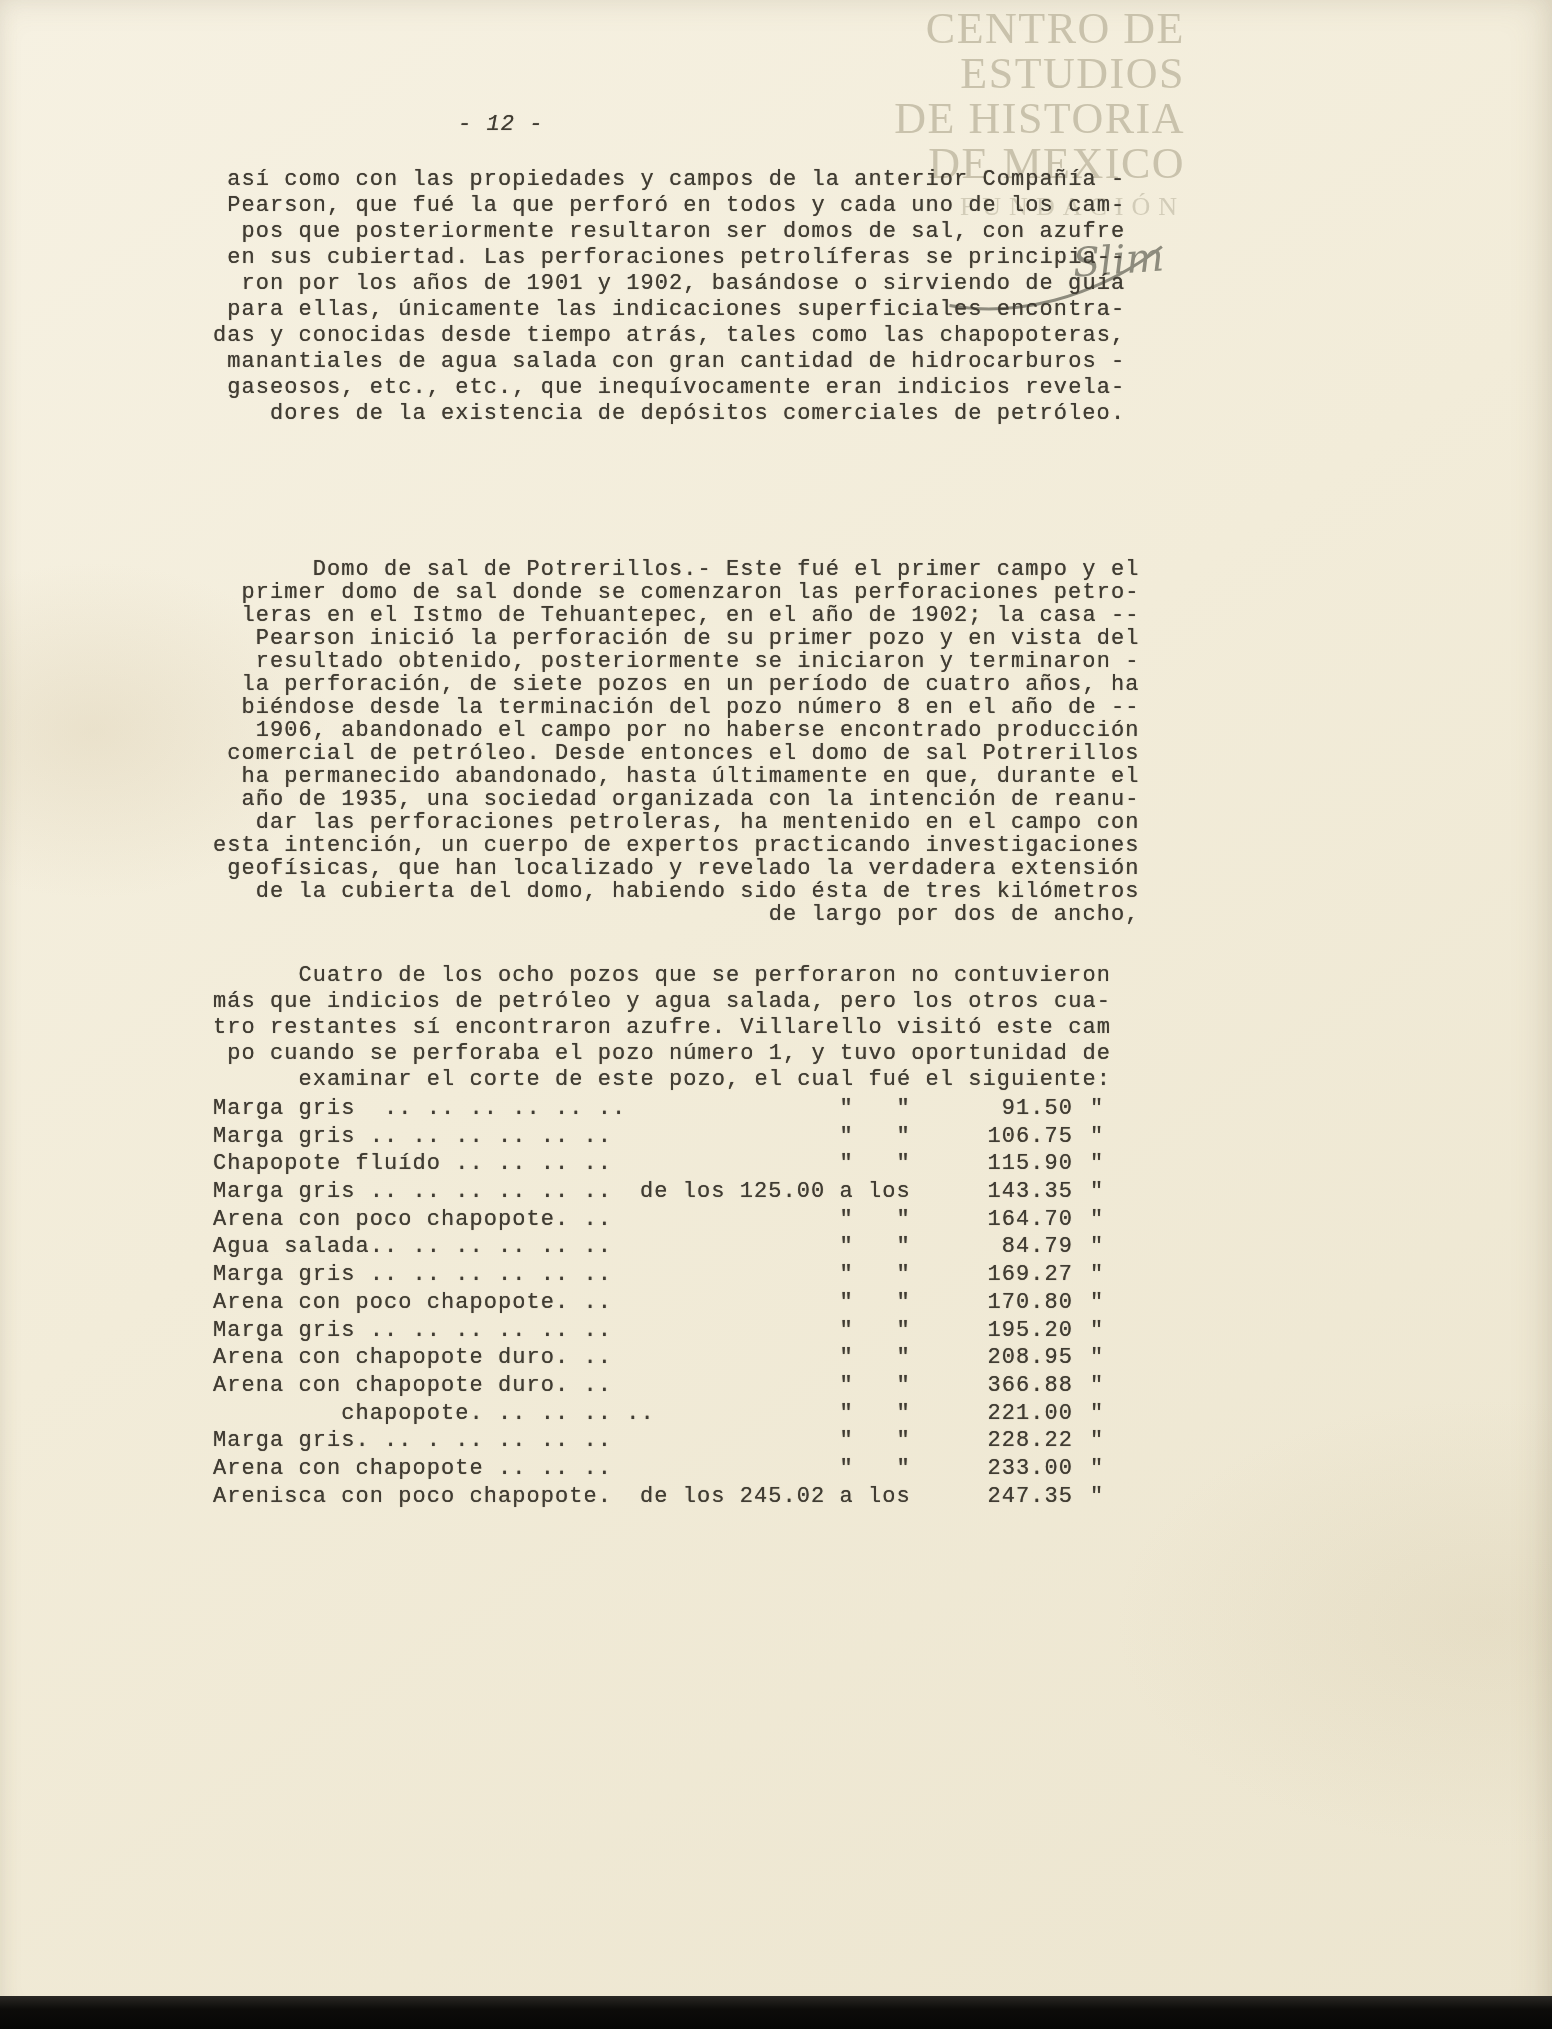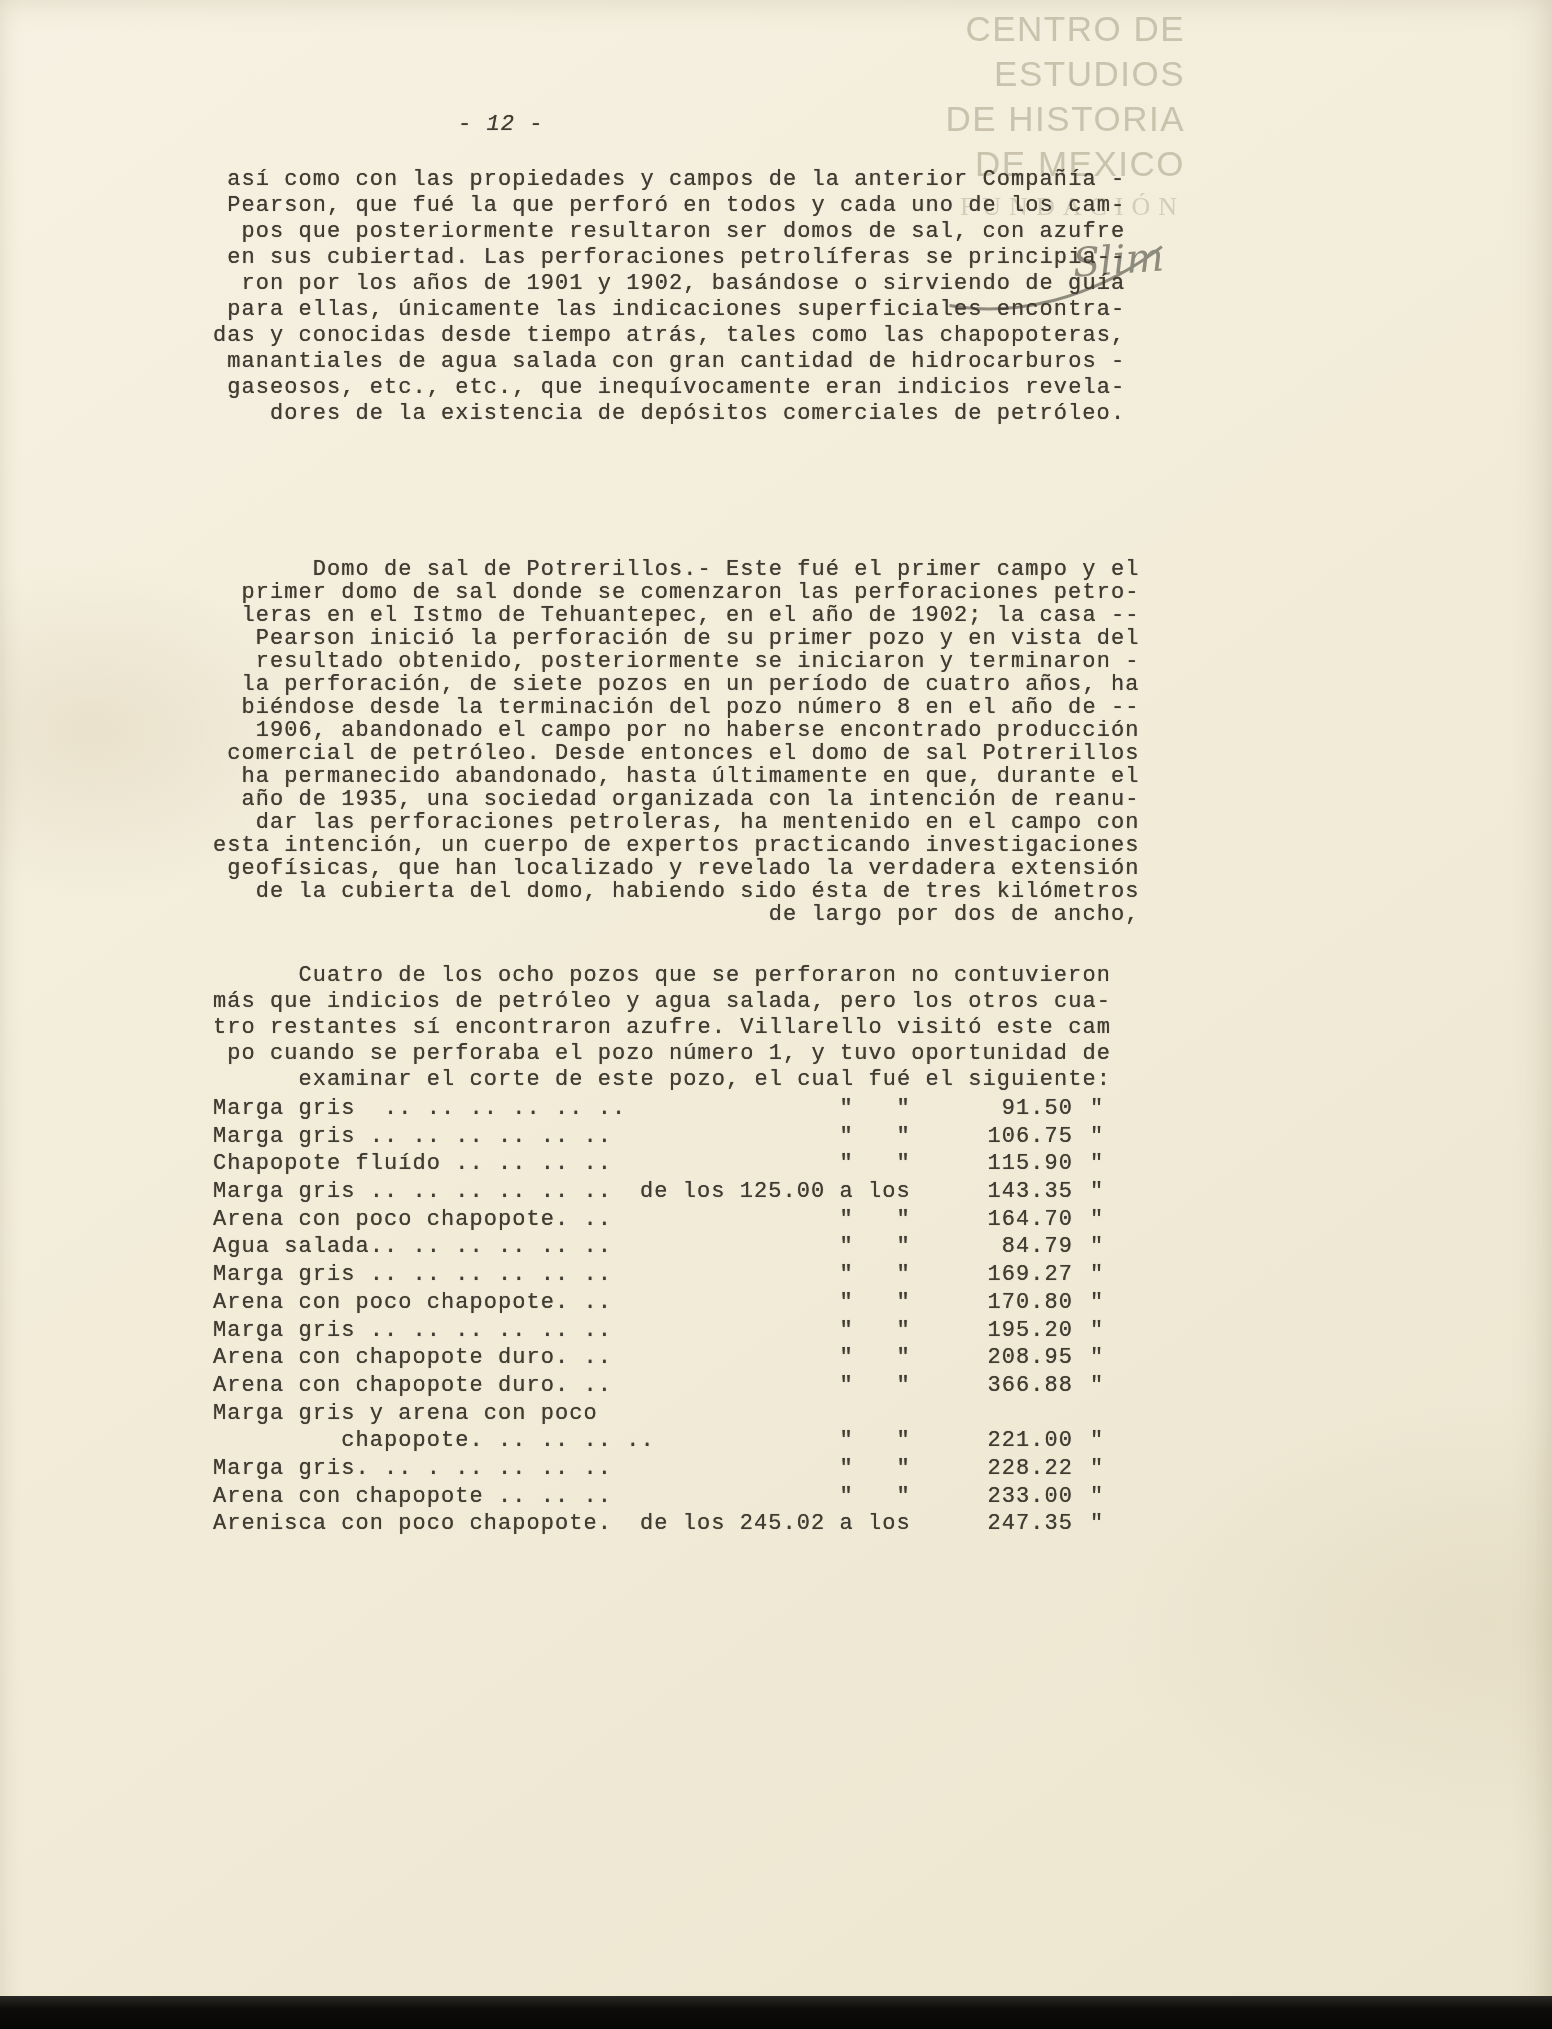--- a/index.html
+++ b/index.html
@@ -15,22 +15,22 @@
   }
   .typed {
     font-family:"Liberation Mono","DejaVu Sans Mono",monospace;
     font-size:22px; letter-spacing:1.05px; color:#403c33;
     white-space:pre; text-shadow: 0 0 0.7px rgba(62,56,44,0.85);
   }
   .para { position:absolute; left:213px; z-index:2; line-height:26px;text-align:right; }
   .page-number { position:absolute; left:458px; top:112px; z-index:2;font-style:italic; }
   .watermark {
     position:absolute; top:6px; right:367px; z-index:1; text-align:right;
-    font-family:Liberation Sans, sans-serif;
-    font-size:35px; line-height:45px; letter-spacing:1.5px; color:#c9c2ac;
+    font-family:Liberation Serif, serif;
+    font-size:44px; line-height:45px; letter-spacing:1.5px; color:#c9c2ac;
   }
   .wm-fundacion {
     position:absolute; top:192px; right:367px; z-index:1;
     font-family:"Liberation Serif","DejaVu Serif",serif;
     font-size:26px; letter-spacing:8px; color:#d2ccb8;
   }
   .signature { position:absolute; left:942px; top:236px; z-index:1; transform:rotate(-4deg); }
   .signature text {
     font-family:"DejaVu Serif","Liberation Serif",serif;
     font-style:italic; font-size:40px; fill:#8d8b7d;
@@ -162,26 +162,20 @@
       <div class="typed c-depth">208.95</div>
       <div class="typed c-unit">"</div>
     </div>
     <div class="logrow">
       <div class="typed c-label">Arena con chapopote duro. ..</div>
       <div class="typed c-range">              "   "</div>
       <div class="typed c-depth">366.88</div>
       <div class="typed c-unit">"</div>
     </div>
     <div class="logrow">
-      <div class="typed c-label">Marga gris y arena con poco</div>
-      <div class="typed c-range"></div>
-      <div class="typed c-depth"></div>
-      <div class="typed c-unit"></div>
-    </div>
-    <div class="logrow">
       <div class="typed c-label">         chapopote. .. .. .. ..</div>
       <div class="typed c-range">              "   "</div>
       <div class="typed c-depth">221.00</div>
       <div class="typed c-unit">"</div>
     </div>
     <div class="logrow">
       <div class="typed c-label">Marga gris. .. . .. .. .. ..</div>
       <div class="typed c-range">              "   "</div>
       <div class="typed c-depth">228.22</div>
       <div class="typed c-unit">"</div>

